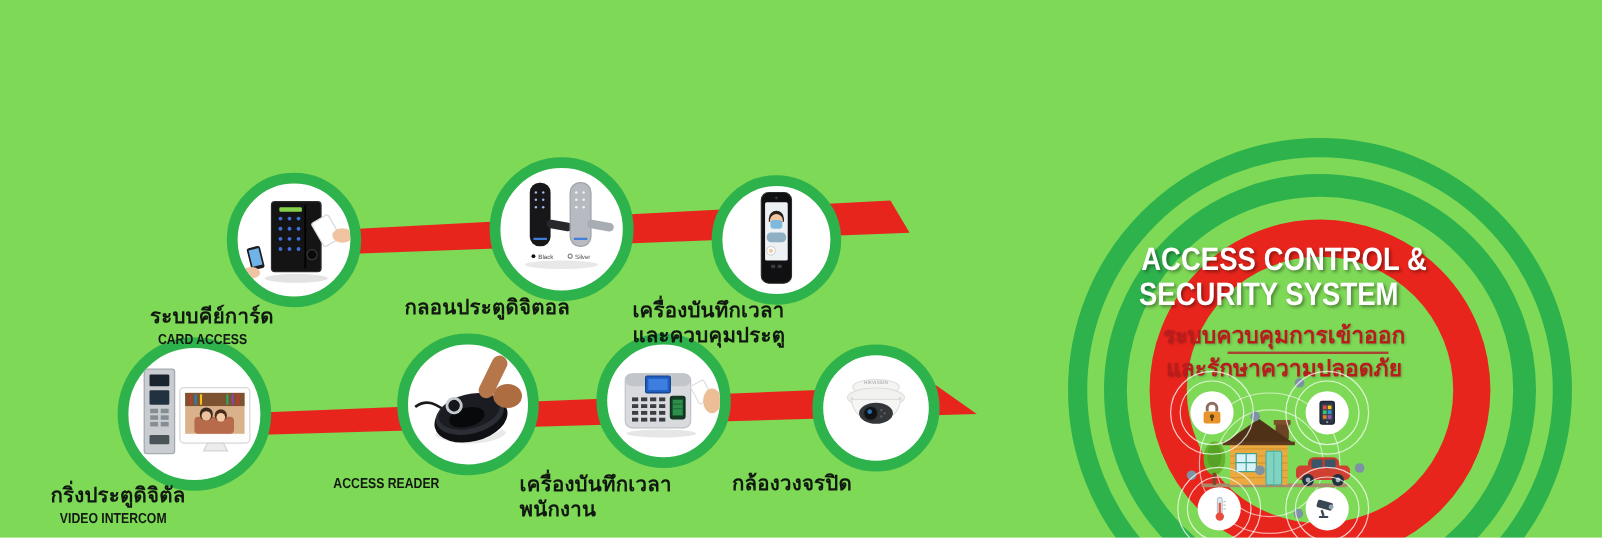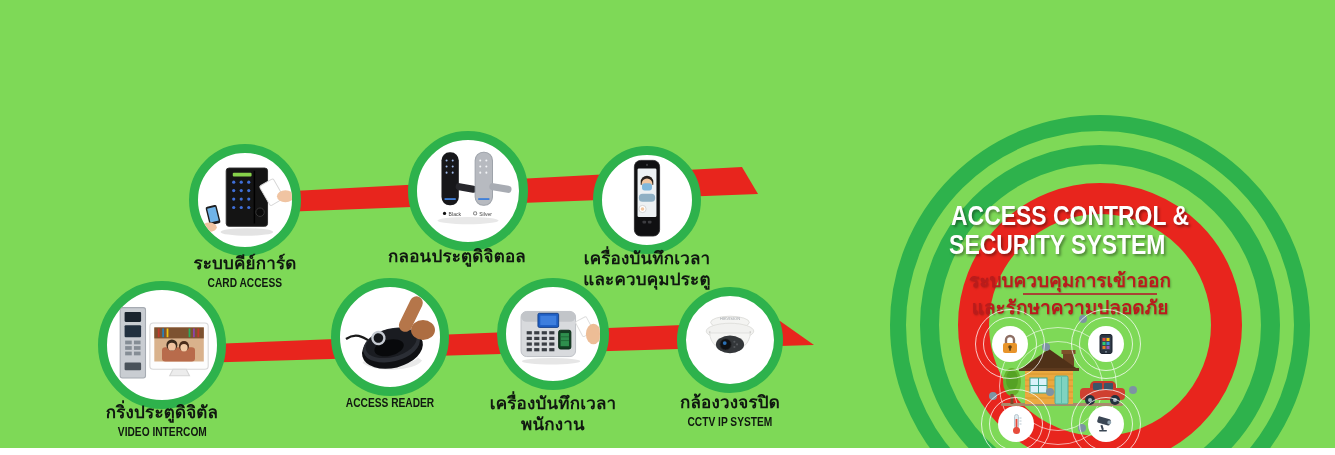--- a/index.html
+++ b/index.html
@@ -8,21 +8,21 @@
 
   
   .ribbons{position:absolute;left:0;top:0;z-index:1;}
 
   
   .pcircle{position:absolute;box-sizing:border-box;background:#ffffff;border:9px solid #2eb24c;
            border-radius:50%;z-index:2;overflow:hidden;}
   .pcircle svg{display:block;width:100%;height:100%;}
 
   
-  .plabel{position:absolute;width:240px;margin-left:-120px;text-align:center;z-index:3;color:#101810;}
+  .plabel{position:absolute;width:240px;margin-left:-120px;z-index:3;color:#101810;}
   .plabel .thai{font-size:17px;font-weight:700;line-height:21px;letter-spacing:.2px;}
   .plabel .eng{font-size:12px;font-weight:700;line-height:19px;}
   .cond{display:inline-block;transform:scaleX(.85);transform-origin:center;white-space:nowrap;}
 
   
   .ring{position:absolute;border-radius:50%;box-sizing:border-box;z-index:1;}
   .ring.g1{left:890px;top:115px;width:420px;height:420px;border:16px solid #2eb24c;}
   .ring.g2{left:920px;top:145px;width:360px;height:360px;border:19px solid #2eb24c;}
   .ring.red{left:958px;top:183px;width:284px;height:284px;border:31px solid #e8251d;}
 
@@ -271,21 +271,20 @@
       <ellipse cx="50" cy="55" rx="16" ry="10" fill="#34373a"></ellipse>
       <circle cx="45" cy="55" r="6.5" fill="#101113" stroke="#2c2e30"></circle>
       <circle cx="44" cy="53.5" r="2.2" fill="#2b6fb3"></circle>
       <circle cx="55" cy="52" r="1.2" fill="#55585c"></circle>
         <circle cx="58" cy="55" r="1.2" fill="#55585c"></circle>
         <circle cx="55" cy="58" r="1.2" fill="#55585c"></circle>
     </svg>
   </div>
   <div class="plabel" style="left:730px;top:392px;">
     <div class="thai">กล้องวงจรปิด</div>
-    <div class="eng"><span class="cond">CCTV IP SYSTEM</span></div>
   </div>
 
   <div class="ring g1"></div>
   <div class="ring g2"></div>
   <div class="ring red"></div>
 
   <div class="badge-title">
     <div><span class="cond">ACCESS CONTROL &amp;</span></div>
     <div><span class="cond">SECURITY SYSTEM</span></div>
   </div>

